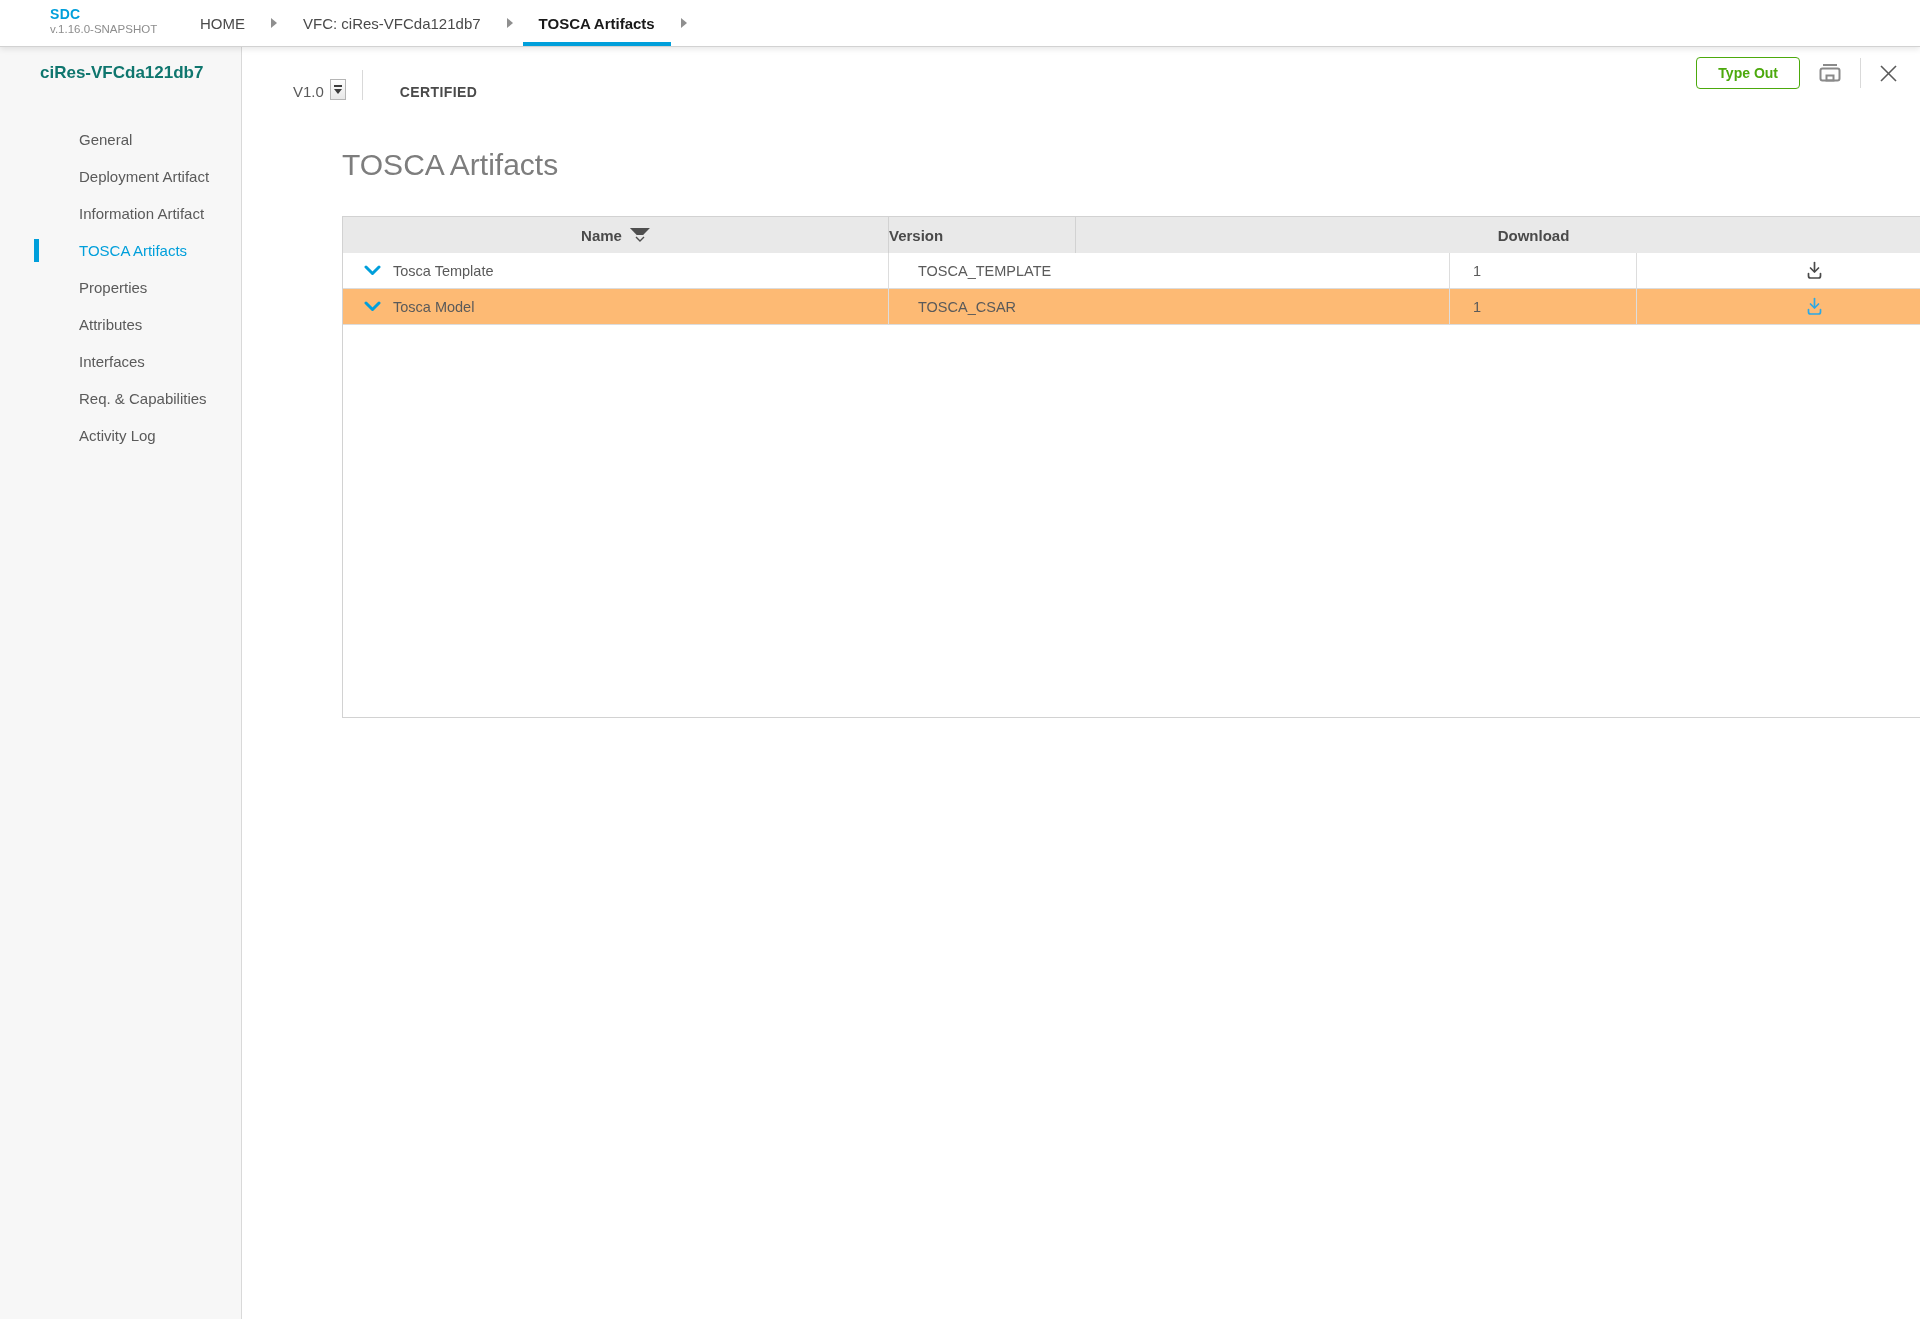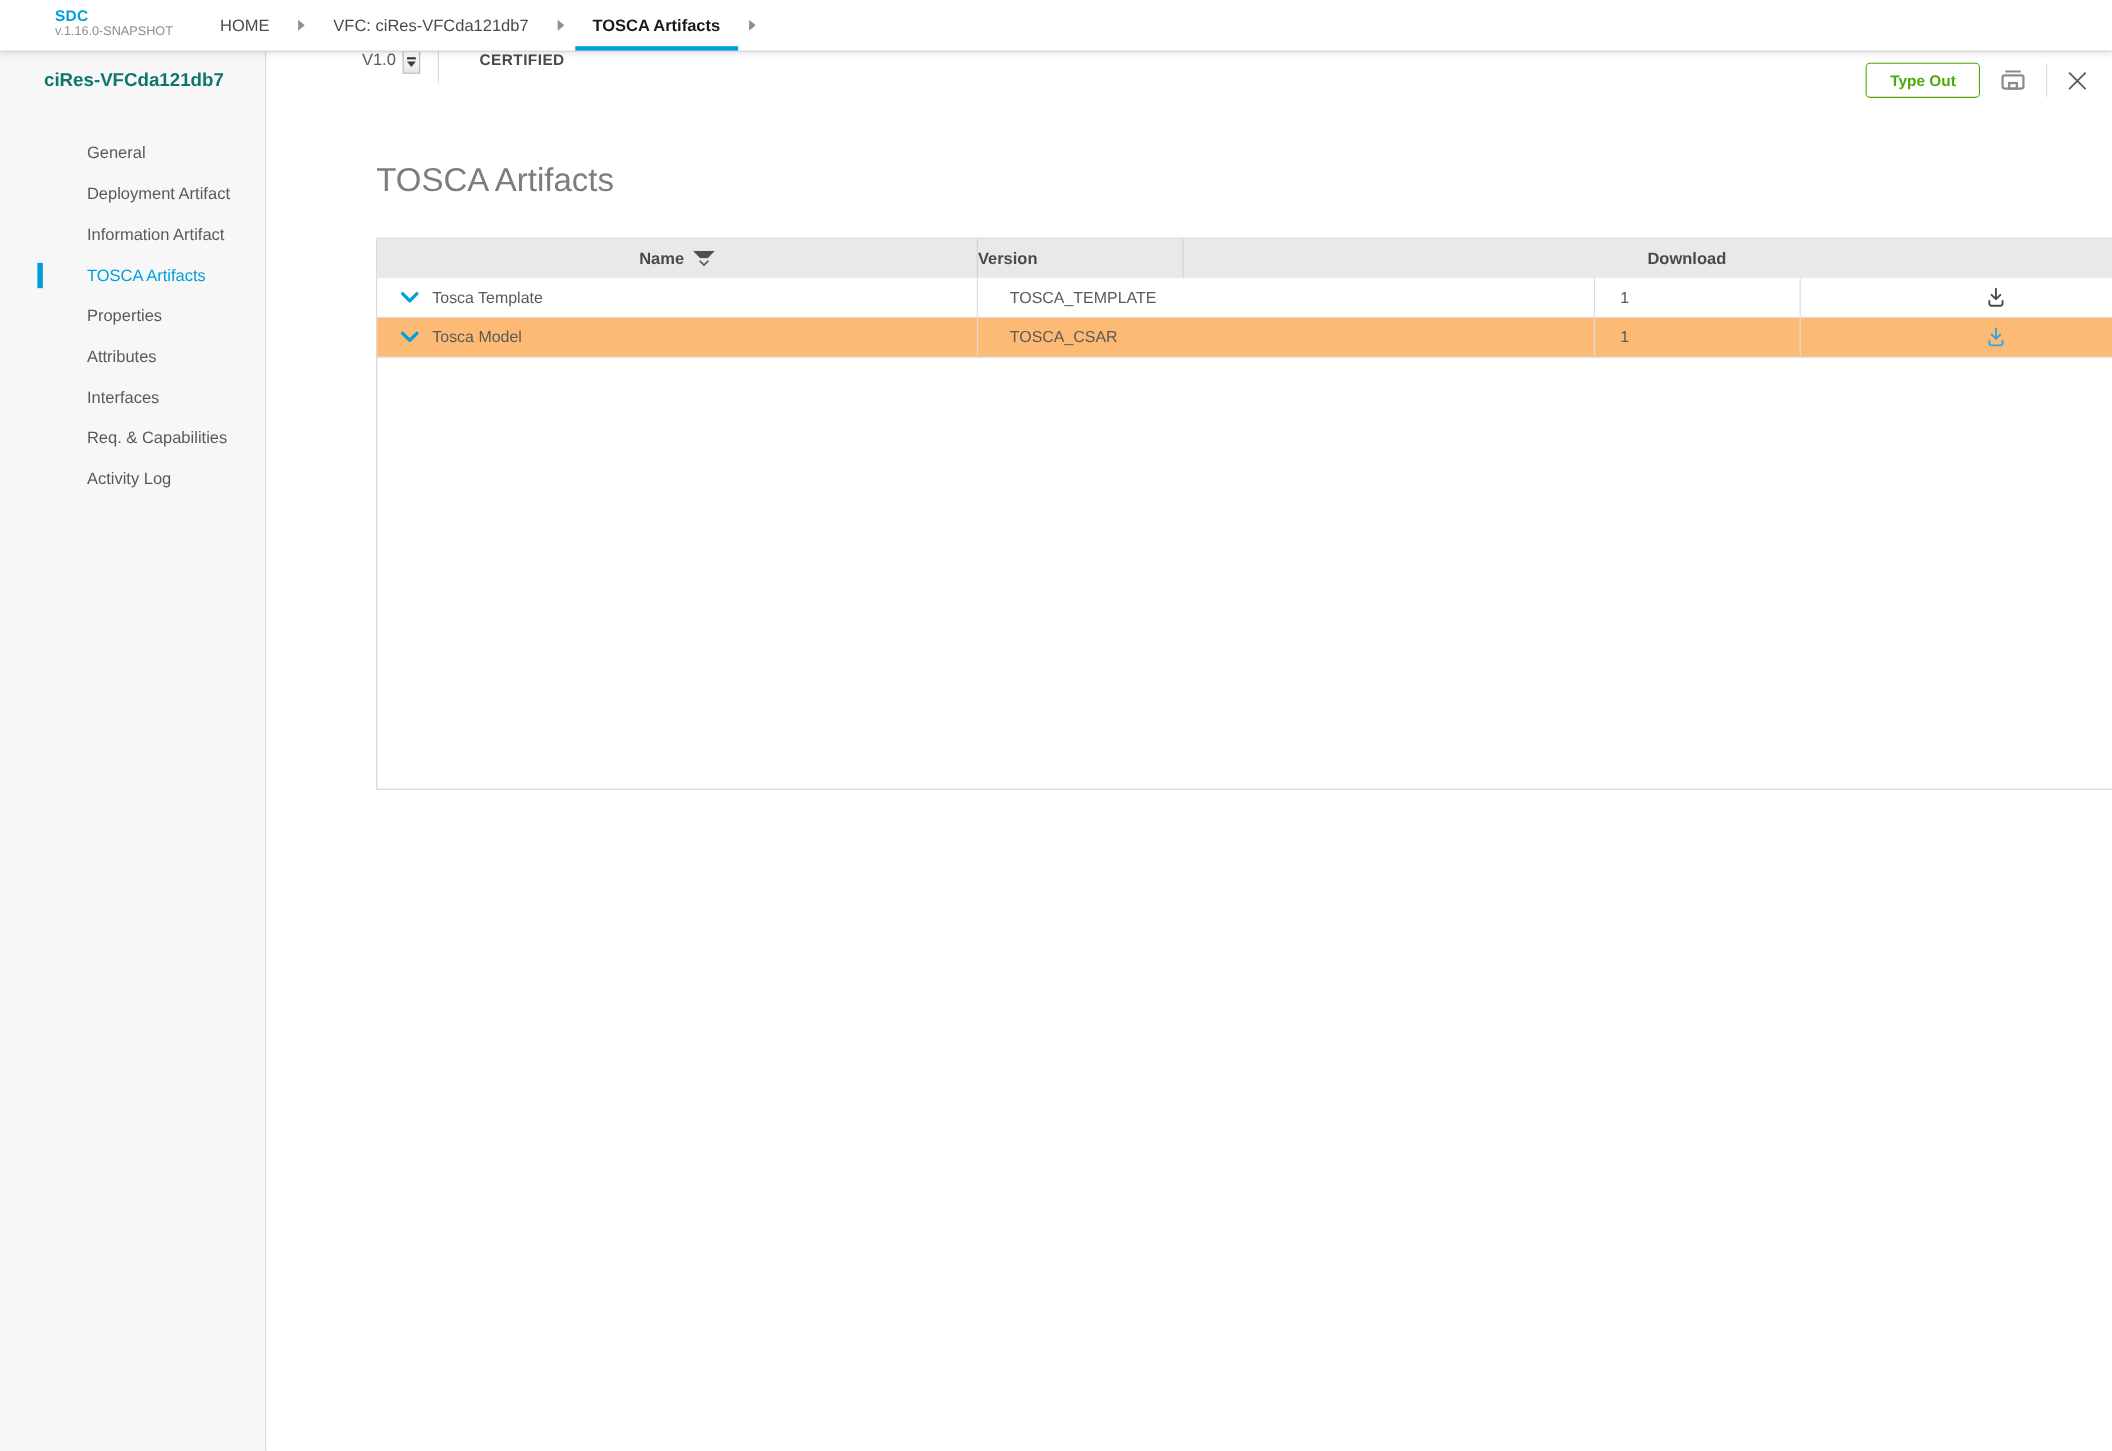--- a/index.html
+++ b/index.html
@@ -31,21 +31,21 @@
   .entity-title{ height:54px; display:flex; align-items:center; padding-left:40px;
         font-size:17px; font-weight:700; color:#0f766e; }
   .side-nav{ list-style:none; margin-top:21px; }
   .side-nav li{ position:relative; height:37px; display:flex; align-items:center;
         padding-left:63px; font-size:15px; color:#5a5a5a; cursor:pointer;margin-left:16px; }
   .side-nav li.active{ color:var(--accent-blue); }
   .side-nav li.active::before{ content:""; position:absolute; left:18px; top:7px;
         width:5px; height:23px; background:var(--accent-blue); }
   
   .strip{ position:absolute; left:243px; right:0; top:46px; height:54px; background:#fff; }
-  .version-group{ position:absolute; left:50px; top:0; height:54px; display:flex; align-items:flex-start;margin-left:36px; }
+  .version-group{ position:absolute; left:50px; top:0; height:54px; display:flex; align-items:flex-end; }
   .version-label{ font-size:15px; color:#5a5a5a; }
   .version-spinner{ width:16px; height:21px; margin-left:6px; border:1px solid #b5b5b5;
         background:linear-gradient(#fdfdfd,#e8e8e8); display:flex; flex-direction:column;
         align-items:center; justify-content:center; cursor:pointer; }
   .spin-bar{ width:8px; height:2px; background:#3c3c3c; margin-bottom:2px; }
   .spin-down{ width:0; height:0; border-top:5px solid #3c3c3c;
         border-left:4px solid transparent; border-right:4px solid transparent; }
   .strip-divider{ width:1px; height:30px; background:#d9d9d9; margin:0 0 0 16px; }
   .status-badge{ font-size:14px; font-weight:700; color:#4a4a4a; letter-spacing:.4px;
         margin-left:37px; }

